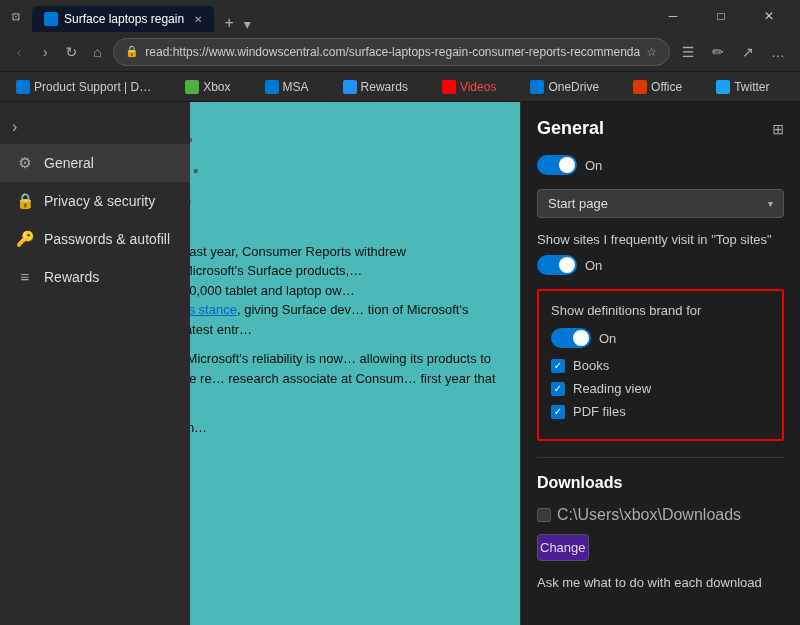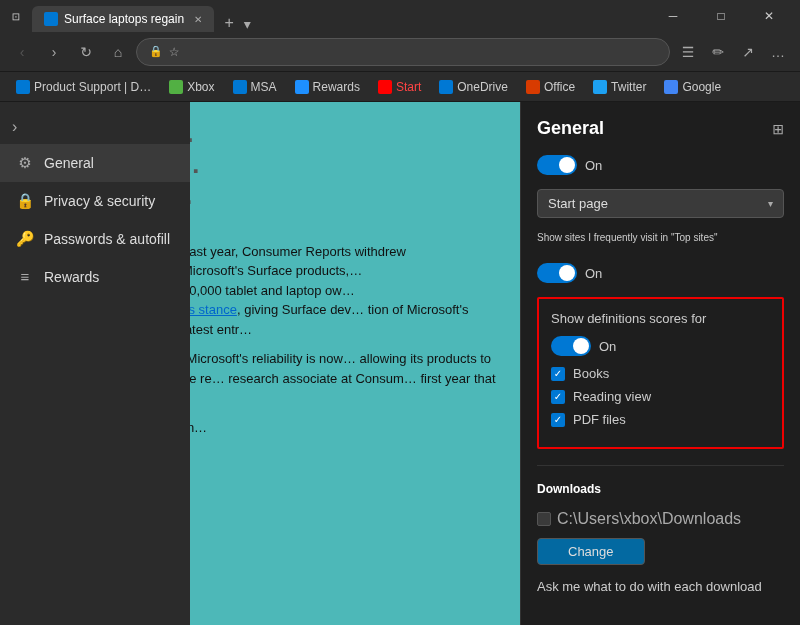--- a/index.html
+++ b/index.html
@@ -24,21 +24,21 @@
       background: #3a3a3a;
       border-radius: 6px 6px 0 0;
       padding: 4px 12px;
       display: flex;
       align-items: center;
       gap: 6px;
       height: 26px;
       font-size: 12px;
       color: #ddd;
     }
-    .tab.active { background: #404040; color: #fff; }
+    .tab.active { background: #0f172a; color: #fff; }
     .tab-favicon { width: 14px; height: 14px; background: #666; border-radius: 2px; display: inline-block; }
     .tab-close { color: #aaa; font-size: 10px; margin-left: 4px; cursor: pointer; }
     .new-tab-btn { color: #aaa; font-size: 16px; margin-left: 4px; cursor: pointer; padding: 0 6px; }
     .window-controls-right { display: flex; gap: 2px; margin-left: auto; }
     .win-btn { width: 46px; height: 32px; display: flex; align-items: center; justify-content: center; color: #ccc; font-size: 12px; cursor: pointer; }
 
     
     .nav-bar {
       background: #2b2b2b;
       height: 40px;
@@ -66,21 +66,21 @@
     .star-icon { color: #aaa; font-size: 12px; }
     .nav-right-btns { display: flex; gap: 2px; }
 
     
     .bookmarks-bar {
       background: #2b2b2b;
       height: 30px;
       display: flex;
       align-items: center;
       padding: 0 8px;
-      gap: 2px;
+      gap: 18px;
       border-bottom: 1px solid #1a1a1a;
     }
     .bookmark-item {
       display: flex; align-items: center; gap: 4px;
       padding: 2px 8px; border-radius: 4px;
       font-size: 12px; color: #ccc; cursor: pointer;
       white-space: nowrap;
     }
     .bm-favicon { width: 14px; height: 14px; border-radius: 2px; display: inline-block; }
     .bm-xbox { background: #52b043; }
@@ -253,30 +253,30 @@
       width: 14px; height: 14px;
       background: #0078d4;
       border-radius: 2px;
       display: flex; align-items: center; justify-content: center;
       flex-shrink: 0;
       cursor: pointer;
     }
     .checkbox-check { color: #fff; font-size: 10px; }
     .checkbox-label { font-size: 13px; color: #ccc; }
 
-    .section-title { font-size: 12px; font-weight: 600; color: #fff; margin-bottom: 14px; }
+    .section-title { font-size: 16px; font-weight: 600; color: #fff; margin-bottom: 14px; }
 
     .setting-sub-label { font-size: 13px; color: #ccc; margin-bottom: 8px; }
     .path-text { font-size: 16px; color: #aaa; }
 
     .change-btn {
-      background: #0369a1;
+      background: #4c1d95;
       border: 1px solid #555;
       border-radius: 4px;
-      padding: 5px 30px;
+      padding: 5px 2px;
       color: #ddd;
       font-size: 13px;
       cursor: pointer;
       margin-top: 6px;
       display: inline-block;
     }
 
     
     .settings-content-wrapper {
       position: relative;
@@ -309,20 +309,21 @@
     </div>
   </div>
 
   <div class="nav-bar">
     <div class="nav-btn disabled">‹</div>
     <div class="nav-btn">›</div>
     <div class="nav-btn">↻</div>
     <div class="nav-btn">⌂</div>
     <div class="address-bar">
       <span class="lock-icon">🔒</span>
+      <span class="address-text">read:https://www.windowscentral.com/surface-laptops-regain-consumer-reports-recommenda</span>
       <span class="star-icon">☆</span>
     </div>
     <div class="nav-right-btns">
       <div class="nav-btn">☰</div>
       <div class="nav-btn">✏</div>
       <div class="nav-btn">↗</div>
       <div class="nav-btn">…</div>
     </div>
   </div>
 
@@ -338,21 +339,21 @@
     <div class="bookmark-item">
       <span class="bm-favicon bm-msa"></span>
       <span>MSA</span>
     </div>
     <div class="bookmark-item">
       <span class="bm-favicon bm-rewards"></span>
       <span>Rewards</span>
     </div>
     <div class="bookmark-item" style="color:#ff4444;">
       <span class="bm-favicon" style="background:#ff0000;"></span>
-      <span>Start</span>
+      <span>Videos</span>
     </div>
     <div class="bookmark-item">
       <span class="bm-favicon bm-onedrive"></span>
       <span>OneDrive</span>
     </div>
     <div class="bookmark-item">
       <span class="bm-favicon bm-office"></span>
       <span>Office</span>
     </div>
     <div class="bookmark-item">
@@ -428,29 +429,29 @@
         </div>
 
         <div>
           <div class="select-dropdown">
             <span>Start page</span>
             <span class="dropdown-arrow">▾</span>
           </div>
         </div>
 
         <div style="margin-bottom:14px;">
-          <div class="setting-label" style="margin-bottom:20px;font-size:10px;color:#ccc;">Show sites I frequently visit in "Top sites"</div>
+          <div class="setting-label" style="margin-bottom:8px;font-size:13px;color:#ccc;">Show sites I frequently visit in "Top sites"</div>
           <div class="toggle-with-label">
             <div class="toggle"></div>
             <span class="toggle-label">On</span>
           </div>
         </div>
 
         <div class="highlight-box">
-          <div class="highlight-label">Show definitions scores for</div>
+          <div class="highlight-label">Show definitions brand for</div>
           <div class="toggle-with-label" style="margin-bottom:10px;">
             <div class="toggle"></div>
             <span class="toggle-label">On</span>
           </div>
           <div class="checkbox-row">
             <div class="checkbox">
               <span class="checkbox-check">✓</span>
             </div>
             <span class="checkbox-label">Books</span>
           </div>

